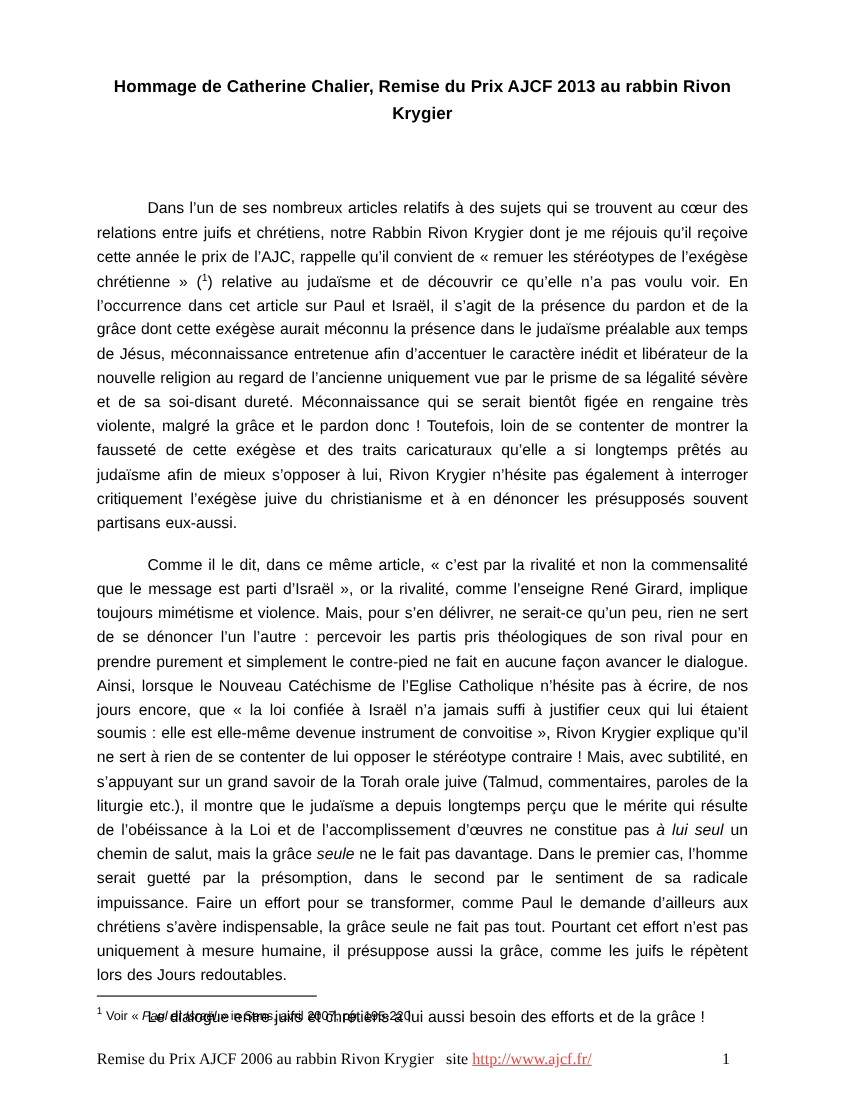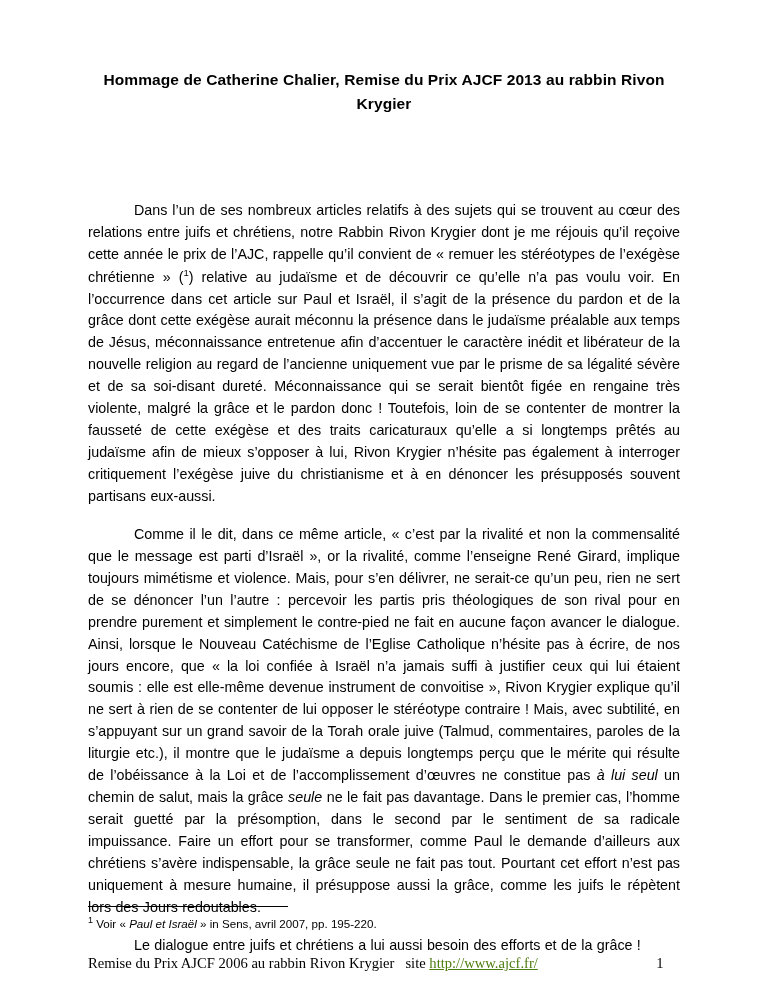--- a/index.html
+++ b/index.html
@@ -27,21 +27,21 @@
   }
   .doc-title {
     font-weight: bold;
     font-size: 15.5px;
     line-height: 1.55;
     text-align: center;
     margin: 12px 0 0 0;
     letter-spacing: 0.1px;
   }
   .body-block {
-    margin-top: 84px;
+    margin-top: 64px;
   }
   p.para {
     font-size: 14.3px;
     line-height: 1.535;
     text-align: justify;
     text-justify: inter-word;
     margin: 0 0 16px 0;
     text-indent: 46px;
     word-spacing: 0.4px;
   }
@@ -73,21 +73,21 @@
     width: 592px;
     font-family: "Liberation Serif", serif;
     font-size: 14.6px;
     display: flex;
     align-items: baseline;
   }
   .footer-text {
     white-space: pre;
   }
   .footer-link {
-    color: #4d7c0f;
+    color: #ef4444;
     white-space: pre;
   }
   .footer-spacer {
     flex: 1 1 auto;
   }
   .footer-page {
     width: 40px;
     text-align: center;
   }
   sup.fnref {

